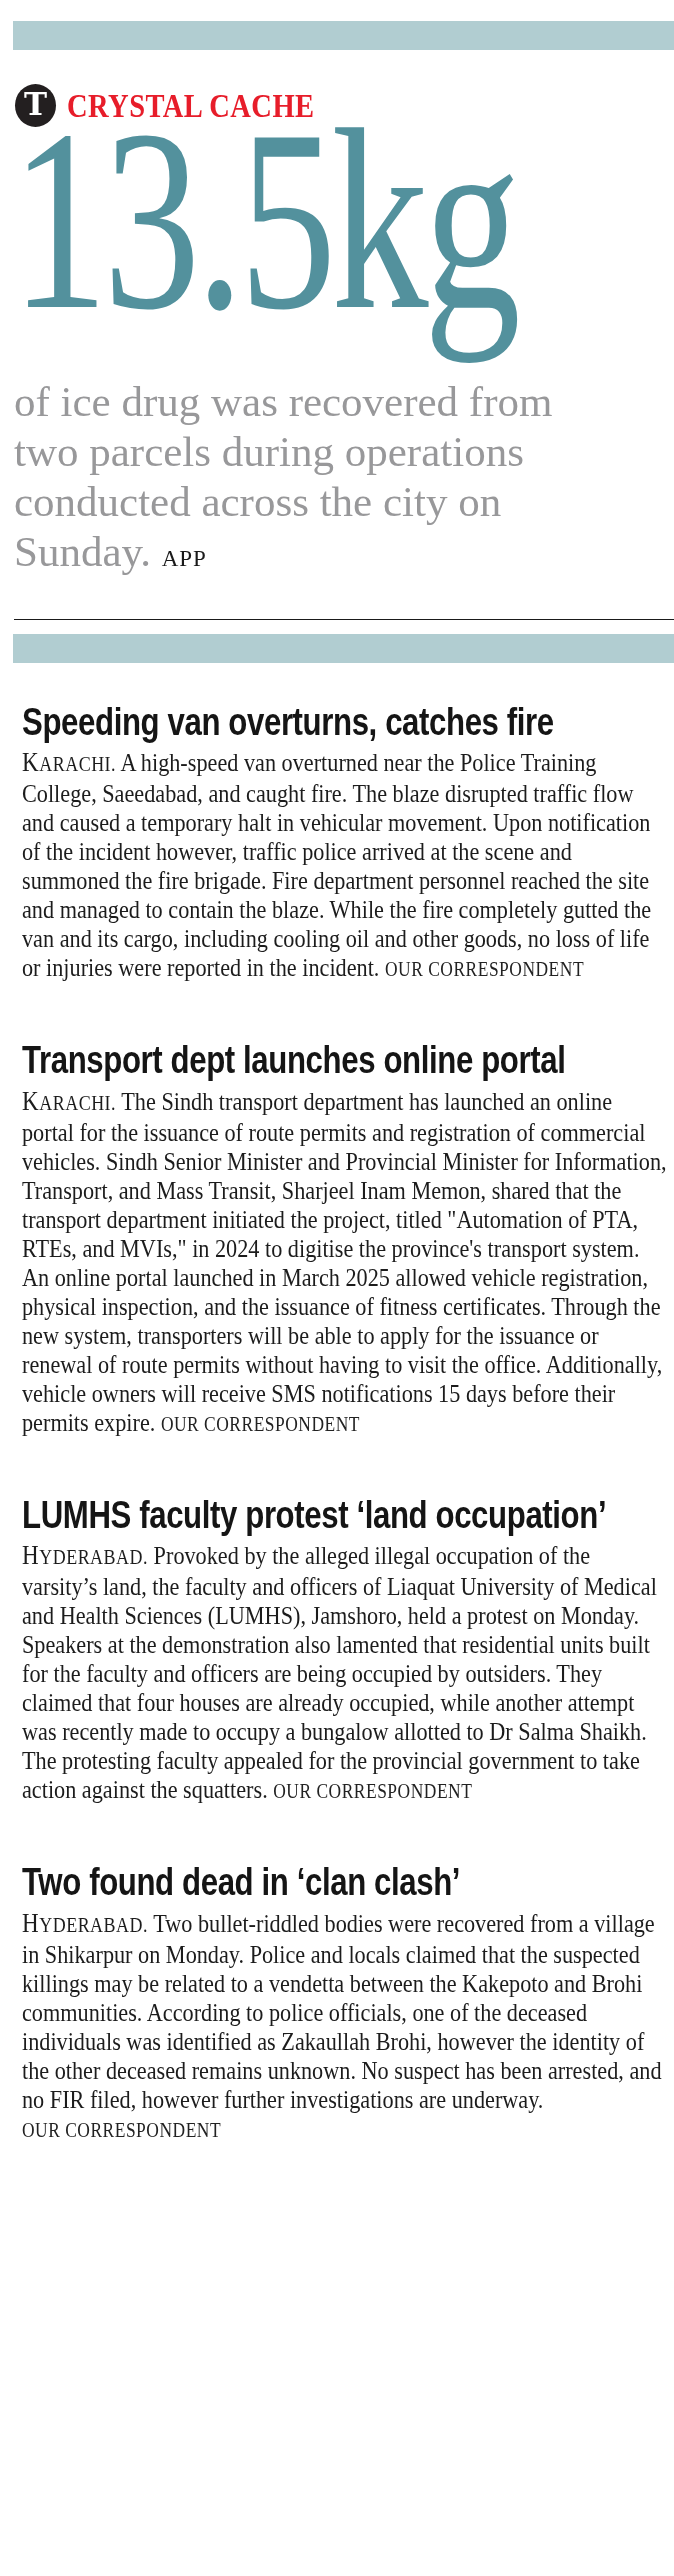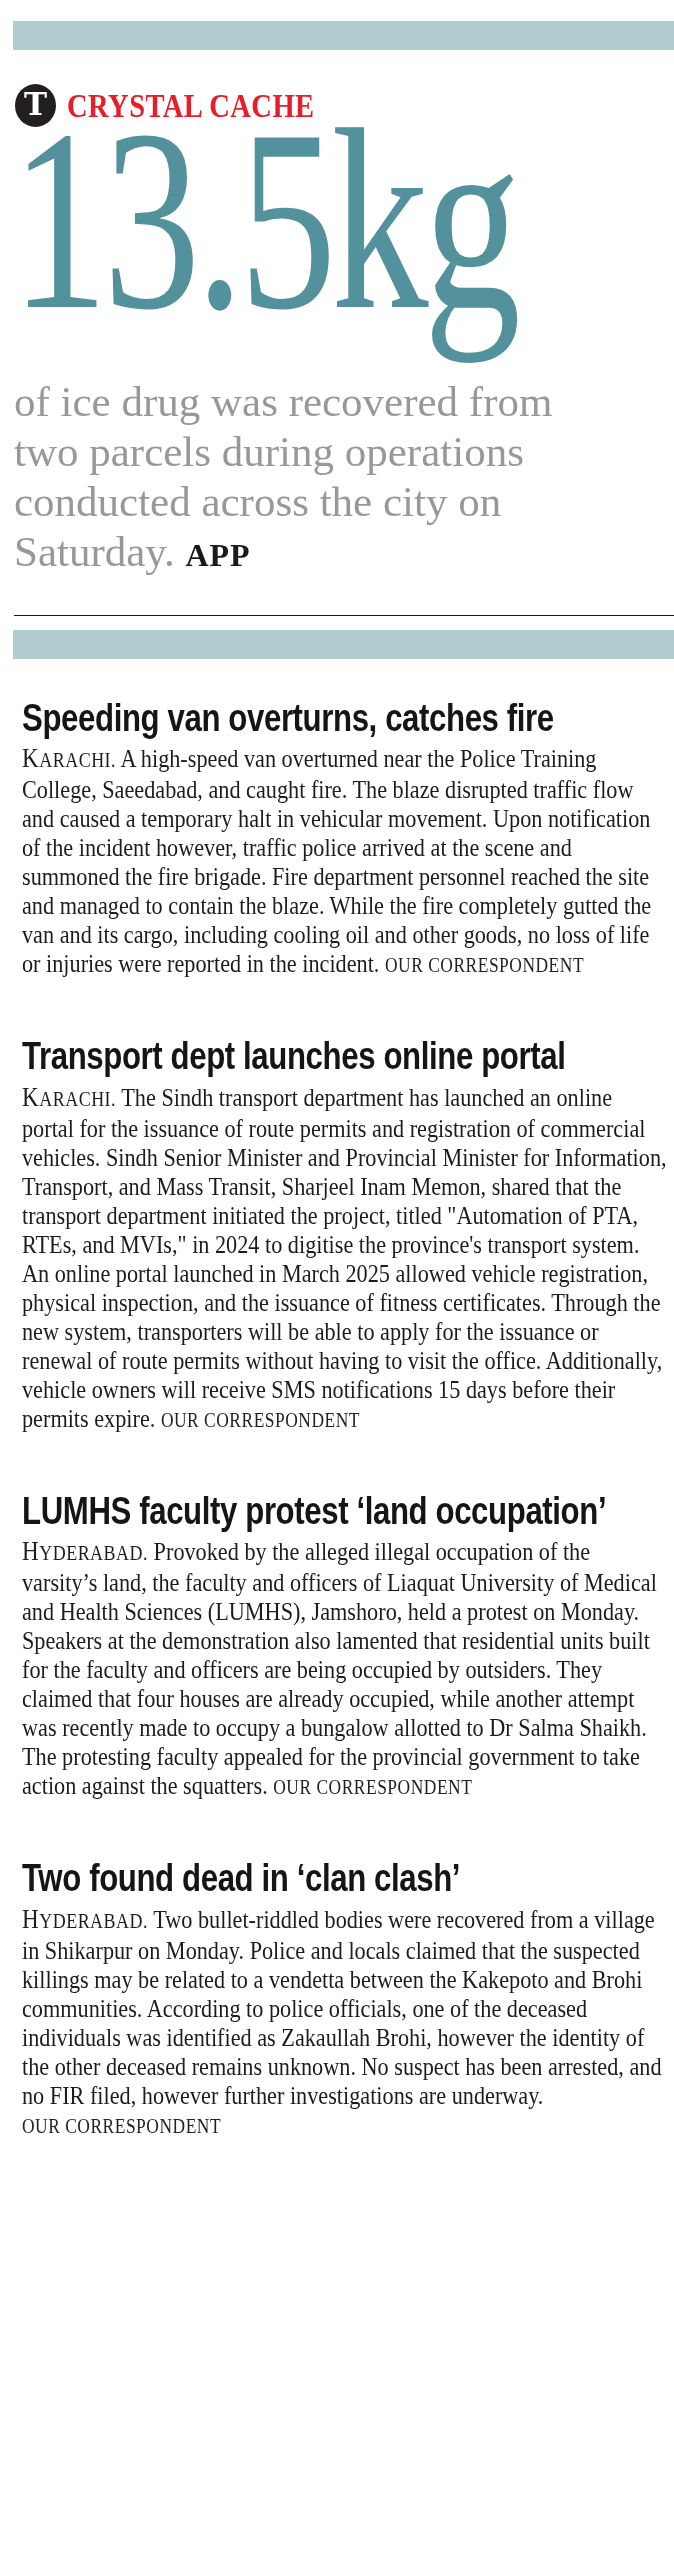--- a/index.html
+++ b/index.html
@@ -64,25 +64,24 @@
     transform-origin: 0 0;
   }
   .lede {
     margin: 65px 0 0 14px;
     max-width: 574px;
     font-size: 43px;
     line-height: 50px;
     color: #98989a;
   }
   .attrib-lede {
-    font-size: 32px;
+    font-size: 23px;
     letter-spacing: 0.9px;
     color: #1a1a1a;
     white-space: nowrap;
-    font-weight: bold;
   }
   .divider {
     margin: 35px 0 0 14px;
     border-top: 1.9px solid #1a1a1a;
     height: 0;
   }
   .bar-bottom {
     margin: 14px 0 0 13px;
     height: 29px;
     background: #b1cdd1;
@@ -132,21 +131,21 @@
 
   <div class="brand-row">
     <span class="logo">
       <span class="logo-t">T</span>
     </span>
     <span class="brand-label">CRYSTAL CACHE</span>
   </div>
 
   <div class="figure">13.5kg</div>
 
-  <p class="lede"><span>of ice drug was recovered from two parcels during operations conducted across the city on Saturday.</span> <span class="attrib-lede">APP</span></p>
+  <p class="lede"><span>of ice drug was recovered from two parcels during operations conducted across the city on Sunday.</span> <span class="attrib-lede">APP</span></p>
 
   <div class="divider"></div>
   <div class="bar-bottom"></div>
 
   <div class="articles">
 
     <section class="article">
       <h2 class="headline">Speeding van overturns, catches fire</h2>
       <p class="body"><span class="dateline">KARACHI.</span> <span>A high-speed van overturned near the Police Training College, Saeedabad, and caught fire. The blaze disrupted traffic flow and caused a temporary halt in vehicular movement. Upon notification of the incident however, traffic police arrived at the scene and summoned the fire brigade. Fire department personnel reached the site and managed to contain the blaze. While the fire completely gutted the van and its cargo, including cooling oil and other goods, no loss of life or injuries were reported in the incident.</span> <span class="attrib">OUR CORRESPONDENT</span></p>
     </section>

